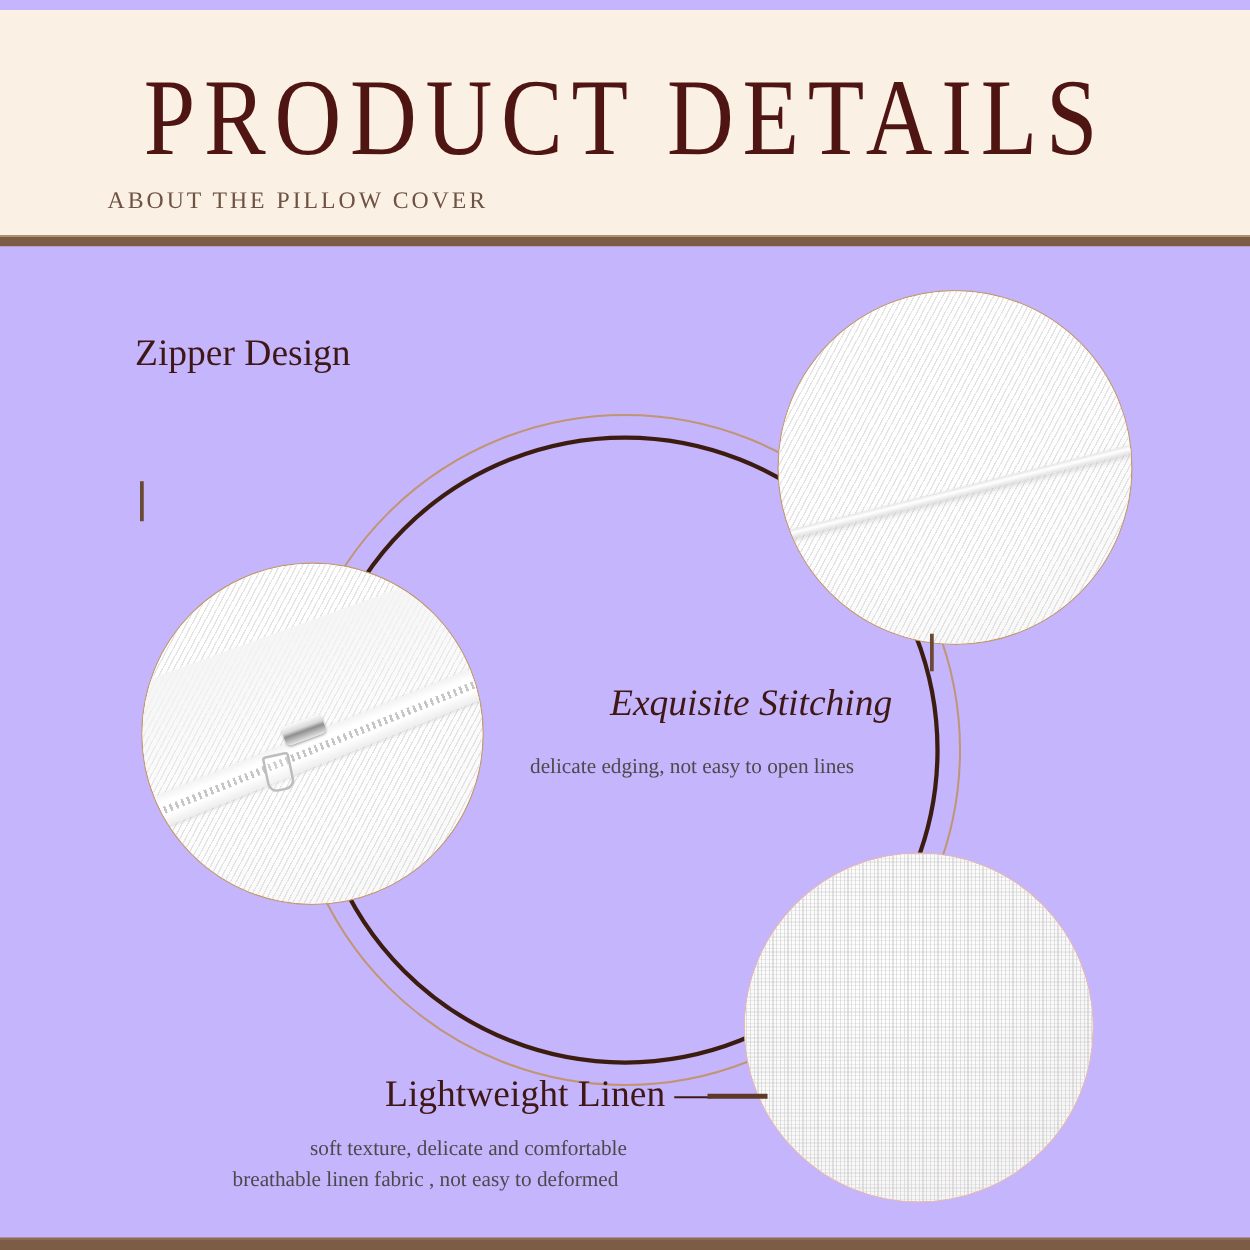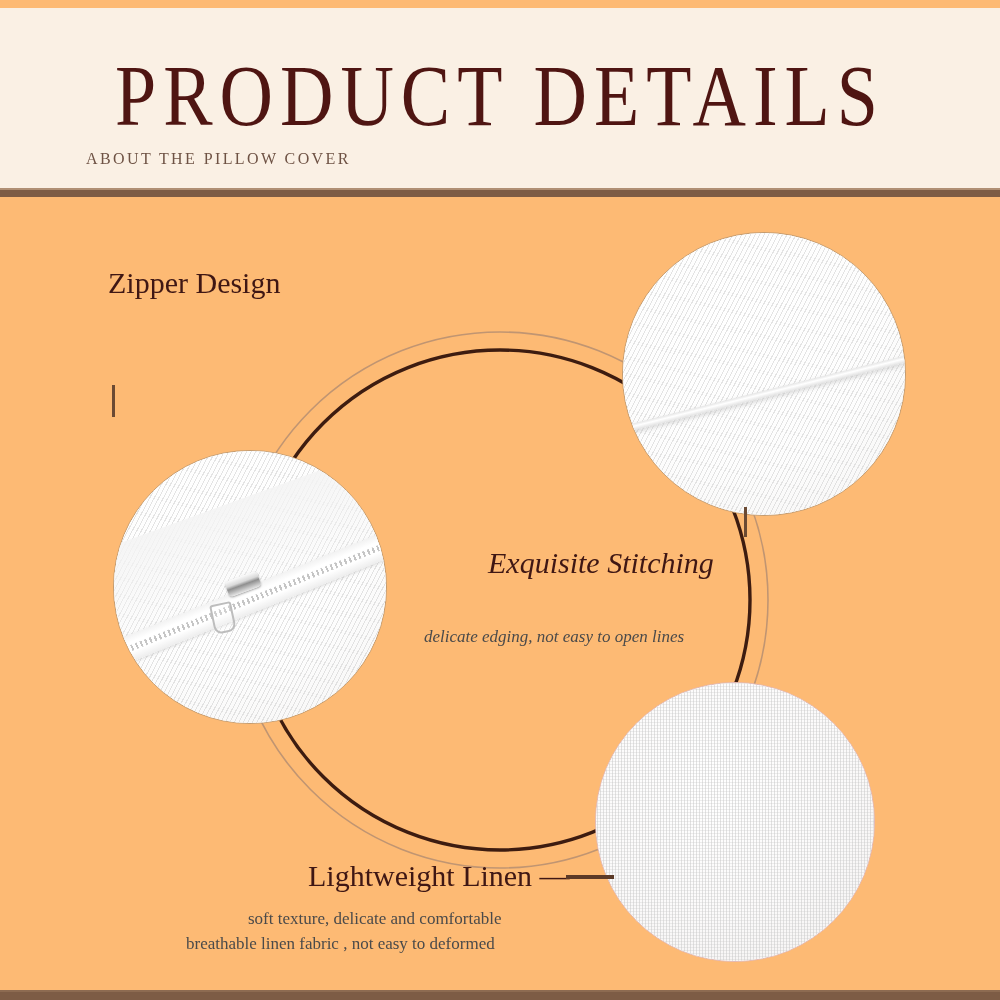--- a/index.html
+++ b/index.html
@@ -4,21 +4,21 @@
 <style>
   html, body {
     margin: 0;
     padding: 0;
     background: #ffffff;
   }
   #canvas {
     position: relative;
     width: 1000px;
     height: 1000px;
-    background: #fdba74;
+    background: #c4b5fd;
     overflow: hidden;
     font-family: "Liberation Serif", "DejaVu Serif", serif;
   }
 
   
   .header-band {
     position: absolute;
     left: 0;
     top: 8px;
     width: 1000px;
@@ -55,21 +55,21 @@
     font-weight: 400;
     white-space: nowrap;
     transform: scaleY(1.18);
     transform-origin: center top;
   }
   .page-subtitle {
     position: absolute;
     left: 86px;
     top: 150px;
     color: #6e5244;
-    font-size: 16px;
+    font-size: 19px;
     letter-spacing: 2.4px;
     white-space: nowrap;
   }
 
   
   .rings {
     position: absolute;
     left: 0;
     top: 0;
     width: 1000px;
@@ -240,21 +240,21 @@
     position: absolute;
     height: 4px;
     background: #5c3a27;
   }
 
   #t-zipper   { left: 108px; top: 266px; }
   #d-zipper   { left: 108px; top: 318px; }
   #tick-zipper{ left: 112px; top: 385px; height: 32px; }
 
   #t-stitch   { left: 488px; top: 546px; font-style: italic; }
-  #d-stitch   { left: 424px; top: 624px; font-style: italic; }
+  #d-stitch   { left: 424px; top: 600px; }
   #tick-stitch{ left: 744px; top: 507px; height: 30px; }
 
   #t-linen    { left: 308px; top: 859px; }
   #d-linen-1  { left: 248px; top: 906px; }
   #d-linen-2  { left: 186px; top: 931px; }
   #dash-linen { left: 566px; top: 875px; width: 48px; }
 </style>
 </head>
 <body>
 

